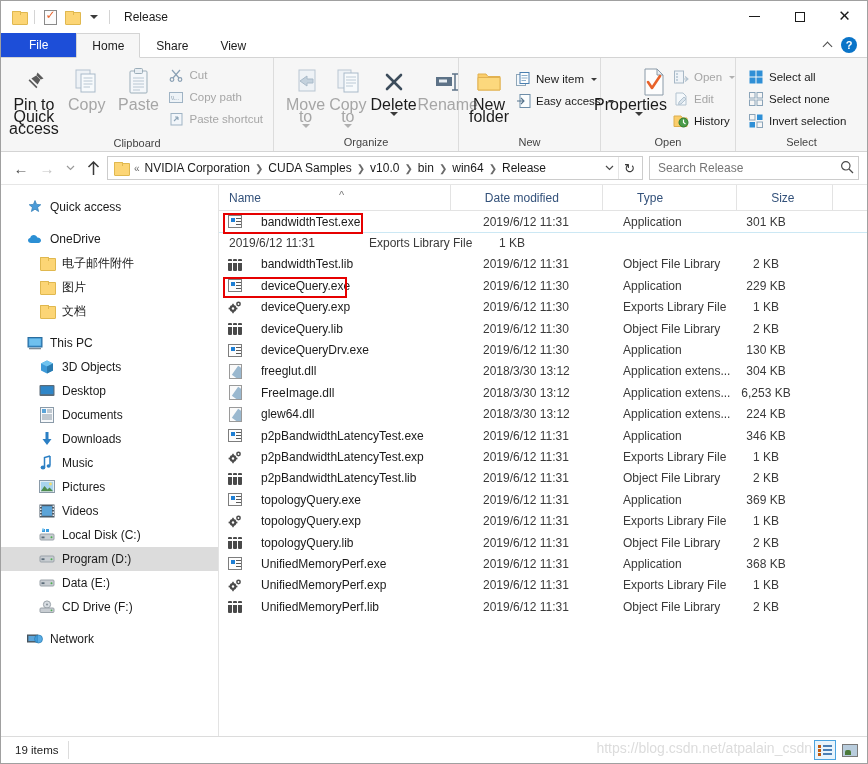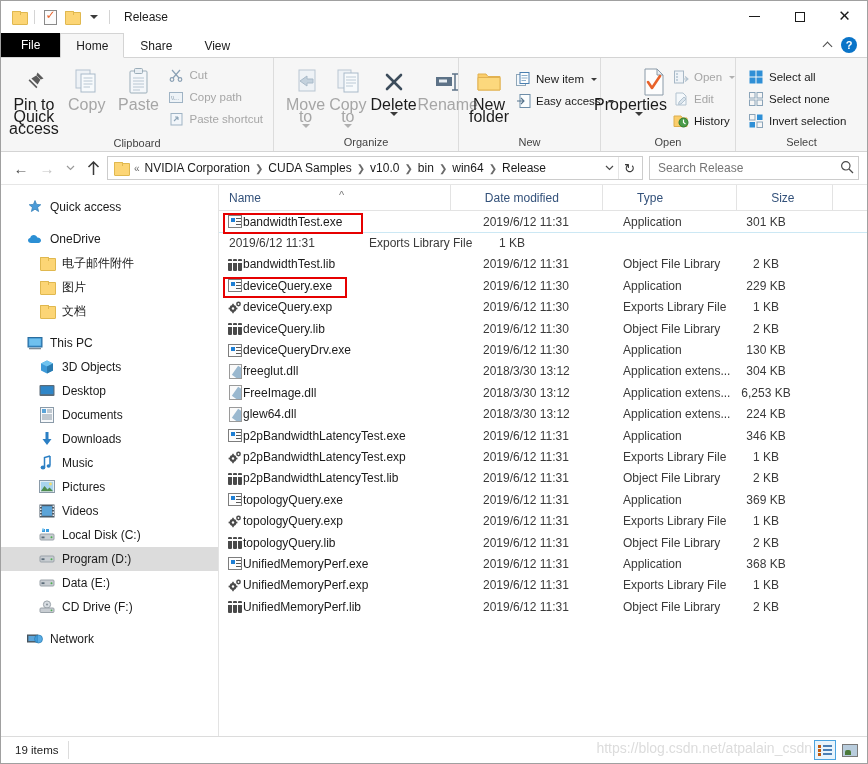--- a/index.html
+++ b/index.html
@@ -81,22 +81,22 @@
     background: #ffffff;
     position: relative;
     border-bottom: 1px solid #d4d4d4;
   }
   .tab {
     padding: 0 15px; display: flex; align-items: center;
     font-size: 12px; color: #1b1b1b;
     border: 1px solid transparent; border-bottom: none;
   }
   .tab.file {
-    background: #000000; color: #ffffff;
-    padding: 0 20px; border: none;
+    background: #1d4ed8; color: #ffffff;
+    padding: 0 28px; border: none;
   }
   .tab.active {
     background: #f6f6f6; border-color: #d4d4d4;
     border-bottom: 1px solid #f6f6f6;
     margin-bottom: -1px;
   }
   .tabstrip-right {
     margin-left: auto; display: flex; align-items: center;
     gap: 8px; padding-right: 10px;
   }
@@ -248,21 +248,21 @@
   .sortmark {
     position: absolute; left: 120px; top: -3px;
     font-size: 11px; color: #7a7a7a;
   }
   .rows { flex: 1; overflow: hidden; padding-top: 0px; }
   .row {
     height: 21.4px; display: flex; align-items: center;
     font-size: 12px; color: #1b1b1b; position: relative;
   }
   .row.selected { background: #ffffff; outline: 1px solid #cce8f4; }
-  .cell-name { width: 254px; display: flex; align-items: center; gap: 0; padding-left: 8px; overflow: hidden; white-space: nowrap;}
+  .cell-name { width: 254px; display: flex; align-items: center; gap: 18px; padding-left: 8px; overflow: hidden; white-space: nowrap;}
   .cell-date { width: 140px; padding-left: 10px; color: #3a3a3a; }
   .cell-type { width: 120px; padding-left: 10px; color: #3a3a3a; overflow: hidden; white-space: nowrap;}
   .cell-size { width: 78px; padding-right: 12px; text-align: center; color: #3a3a3a; }
   .fi { width: 16px; height: 16px; flex: 0 0 16px; display: flex; align-items: center; justify-content: center;}
 
   
   .ico-exe {
     width: 14px; height: 13px; background: #fdfdfd; border: 1px solid #7d7d7d;
     position: relative;
   }

